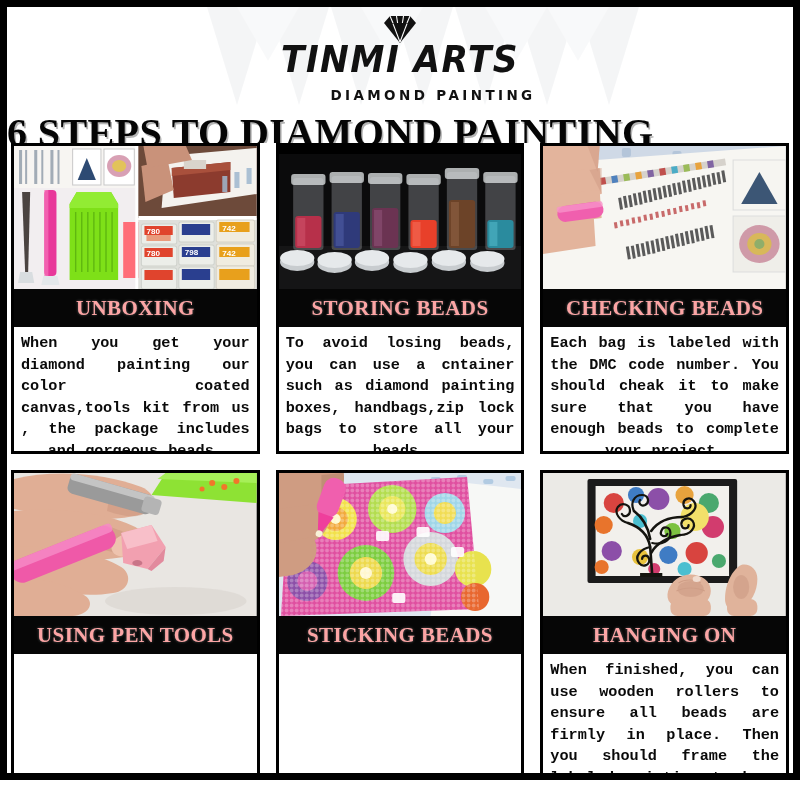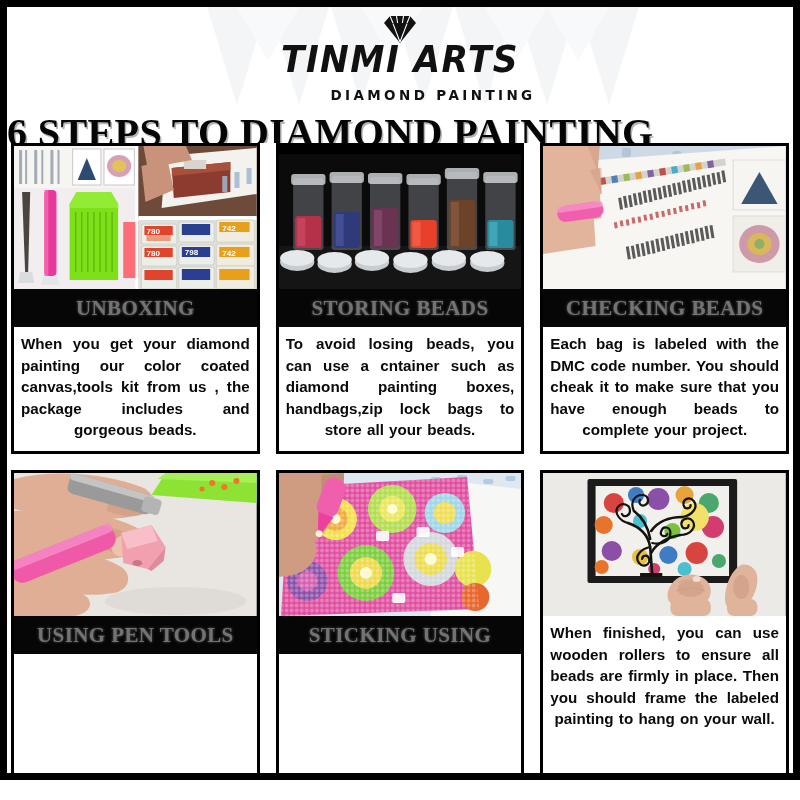--- a/index.html
+++ b/index.html
@@ -100,35 +100,35 @@
   .card-photo {
     position: relative;
     height: 143px;
     flex: 0 0 143px;
     overflow: hidden;
     background: #2b2b2b;
   }
   .card-label {
     flex: 0 0 38px;
     background: #060606;
-    color: #737373;
+    color: #fca5a5;
     display: flex;
     align-items: center;
     justify-content: center;
     font-family: "Liberation Serif", serif;
     font-weight: bold;
     font-size: 21px;
     letter-spacing: 0.4px;
     text-shadow: 0 0 3px rgba(255,255,255,0.35);
   }
   .card-body {
     flex: 1 1 auto;
     background: #ffffff;
     color: #0a0a0a;
-    font-family: Liberation Sans, sans-serif;
+    font-family: Liberation Mono, monospace;
     font-weight: bold;
     font-size: 15.2px;
     line-height: 1.42;
     padding: 6px 7px 4px 7px;
     text-align: justify;
     text-align-last: center;
     word-spacing: 1px;
   }
   .card-body.tight { font-size: 14.3px; line-height: 1.35; }
 
@@ -590,21 +590,21 @@
             <path d="M42,2 L64,0 C66,16 58,30 42,34 Z"></path>
           </g>
 
           <g transform="rotate(20 60 34)">
             <rect x="38" y="8" width="22" height="40" rx="10" fill="#f05fae"></rect>
             <polygon points="42,46 58,46 52,64 48,64" fill="#ef3f9c"></polygon>
             <circle cx="50" cy="66" r="3.4" fill="#f7f2d8"></circle>
           </g>
         </svg>
       </div>
-      <div class="card-label">STICKING USING</div>
+      <div class="card-label">STICKING BEADS</div>
     </div>
 
     <div class="card">
       <div class="card-photo">
         <svg class="photo-svg" viewBox="0 0 240 143" preserveAspectRatio="none">
           <rect x="0" y="0" width="240" height="143" fill="#efeeea"></rect>
           <rect x="0" y="0" width="240" height="143" fill="#e8e6e1" opacity="0.5"></rect>
 
           <rect x="44" y="6" width="148" height="104" rx="2" fill="#1b1b1b"></rect>
           <rect x="52" y="13" width="132" height="90" fill="#f2f0ec"></rect>
@@ -656,17 +656,18 @@
             <ellipse cx="146" cy="116" rx="13" ry="8"></ellipse>
             <ellipse cx="196" cy="114" rx="8" ry="12"></ellipse>
           </g>
           <g stroke="#cf9e87" stroke-width="1.2" fill="none">
             <path d="M134,110 C140,106 150,106 156,110"></path>
             <path d="M132,118 C140,114 152,114 160,118"></path>
           </g>
           <ellipse cx="152" cy="106" rx="4" ry="3" fill="#f0dcd0"></ellipse>
         </svg>
       </div>
+      <div class="card-label">HANGING ON</div>
       <div class="card-body">When finished, you can use wooden rollers to ensure all beads are firmly in place. Then you should frame the labeled painting to hang on your wall.</div>
     </div>
 
   </div>
 </div>
 
 </body></html>

